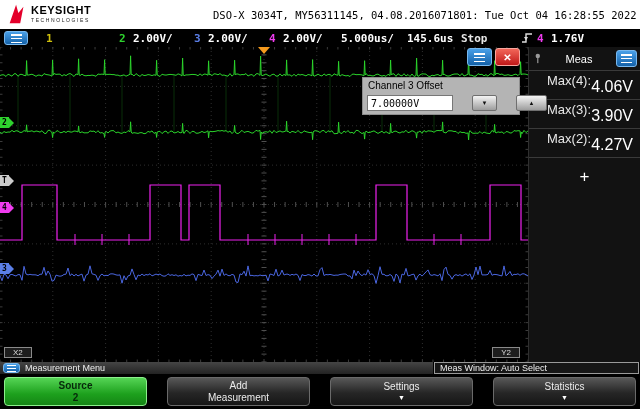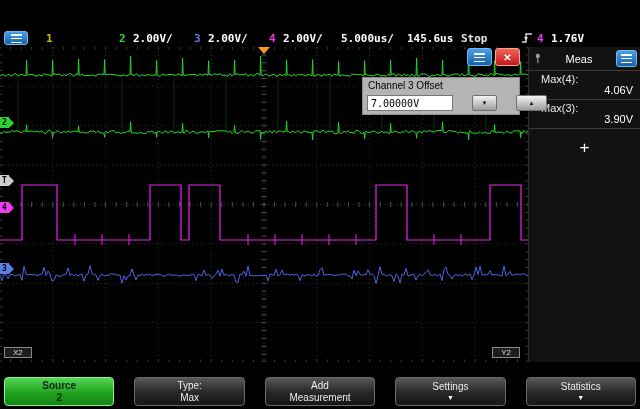--- a/index.html
+++ b/index.html
@@ -42,22 +42,22 @@
   .dlg-input{width:86px;height:16px;background:#fff;border:1px solid #777;font-size:10px;line-height:15px;padding-left:3px;color:#000}
   .spin-btn{height:16px;background:linear-gradient(#f4f4f4,#9d9d9d);border:1px solid #6f6f6f;border-radius:2px;display:flex;align-items:center;justify-content:center;font-size:6px;color:#111;cursor:pointer}
   .w24{width:25px}.w30{width:31px}
 
   
   .sidebar{position:absolute;left:528px;top:47px;width:112px;height:315px;background:#121212;border-left:1px solid #2f2f2f}
   .sb-header{display:flex;align-items:center;height:24px;padding:0 3px 0 5px;border-bottom:1px solid #3a3a3a;gap:24px}
   .sb-title{color:#fff;font-size:11px;flex:1}
   .sb-menu{width:24px;height:17px}
   .meas-item{position:relative;height:29px;border-bottom:1px solid #3a3a3a;cursor:pointer}
-  .mi-label{position:absolute;top:2px;left:12px;font-size:11px;color:#e8e8e8}
-  .mi-value{position:absolute;bottom:3px;right:7px;font-size:11px;color:#fff}
+  .mi-label{position:absolute;top:2px;left:18px;font-size:13px;color:#e8e8e8}
+  .mi-value{position:absolute;bottom:3px;right:7px;font-size:16px;color:#fff}
   .add-meas{margin-top:9px;text-align:center;font-size:17px;color:#fff;cursor:pointer}
 
   
   .statusrow{position:absolute;left:0;top:362px;width:640px;height:12px;background:#000}
   .status-left{position:absolute;left:0;top:0;width:433px;height:12px;background:linear-gradient(#454545,#232323)}
   .status-left .menu-btn{position:absolute;left:3px;top:1px;width:17px;height:10px}
   .status-left .menu-btn .bars{width:9px;height:7px;background:repeating-linear-gradient(#fff 0 1.3px,rgba(0,0,0,0) 1.3px 2.9px)}
   .status-label{position:absolute;left:25px;top:1px;font-size:9px;color:#f0f0f0}
   .meas-window{position:absolute;left:434px;top:0;width:205px;height:12px;border:1px solid #9a9a9a;background:#161616;font-size:9px;color:#f0f0f0;line-height:10px;padding-left:5px}
 
@@ -65,20 +65,30 @@
   .softkeys{position:absolute;left:0;top:374px;width:640px;height:35px;background:#000;display:flex;gap:20px;padding:3px 4px}
   .sk{flex:1;border:1px solid #6a6a6a;border-radius:4px;background:linear-gradient(#585858,#262626 55%,#161616);color:#ececec;display:flex;flex-direction:column;align-items:center;justify-content:center;font-size:10px;line-height:12px;cursor:pointer}
   .sk.selected{background:linear-gradient(#55d455,#1da01d 60%,#158515);border-color:#8cf08c;color:#06280a;font-weight:bold}
   .sk-arrow{font-size:7px;color:#fff;line-height:9px}
 </style>
 </head>
 <body>
 
 <div id="app">
 
+  <header class="topbar">
+    <svg class="logo" width="22" height="24" viewBox="0 0 24 24">
+      <path d="M4,22 L11,2 L13.5,11 L19,4 L15.5,22 Z" fill="#e4002b"></path>
+    </svg>
+    <div class="brand">
+      <div class="brand-name">KEYSIGHT</div>
+      <div class="brand-sub">TECHNOLOGIES</div>
+    </div>
+    <div class="sys-title mono">DSO-X 3034T, MY56311145, 04.08.2016071801: Tue Oct 04 16:28:55 2022</div>
+  </header>
 
   <div class="chbar">
     <div class="menu-btn">
         <div class="bars"></div>
       </div>
     <span style="left:46px;color:#cfc00c">1</span>
     <span style="left:119px;color:#2ed32e">2</span>
     <span style="left:133px;color:#fff">2.00V/</span>
     <span style="left:194px;color:#5b7fe8">3</span>
     <span style="left:208px;color:#fff">2.00V/</span>
@@ -470,34 +480,43 @@
         </div>
     </div>
     <div class="meas-item">
       <div class="mi-label">Max(4):</div>
       <div class="mi-value">4.06V</div>
     </div>
     <div class="meas-item">
       <div class="mi-label">Max(3):</div>
       <div class="mi-value">3.90V</div>
     </div>
+    <div class="meas-item">
+      <div class="mi-label">Max(2):</div>
+      <div class="mi-value">4.27V</div>
+    </div>
     <div class="add-meas">+</div>
   </aside>
 
+  <div class="statusrow">
+    <div class="status-left">
+      <div class="menu-btn">
+          <div class="bars"></div>
+        </div>
+      <span class="status-label">Measurement Menu</span>
+    </div>
+    <div class="meas-window">Meas Window: Auto Select</div>
+  </div>
 
   <div class="softkeys">
     <div class="sk selected">
       <div>Source</div>
       <div>2</div>
     </div>
     <div class="sk">
-      <div>Type:</div>
-      <div>Max</div>
-    </div>
-    <div class="sk">
       <div>Add</div>
       <div>Measurement</div>
     </div>
     <div class="sk">
       <div>Settings</div>
       <div class="sk-arrow">▼</div>
     </div>
     <div class="sk">
       <div>Statistics</div>
       <div class="sk-arrow">▼</div>

